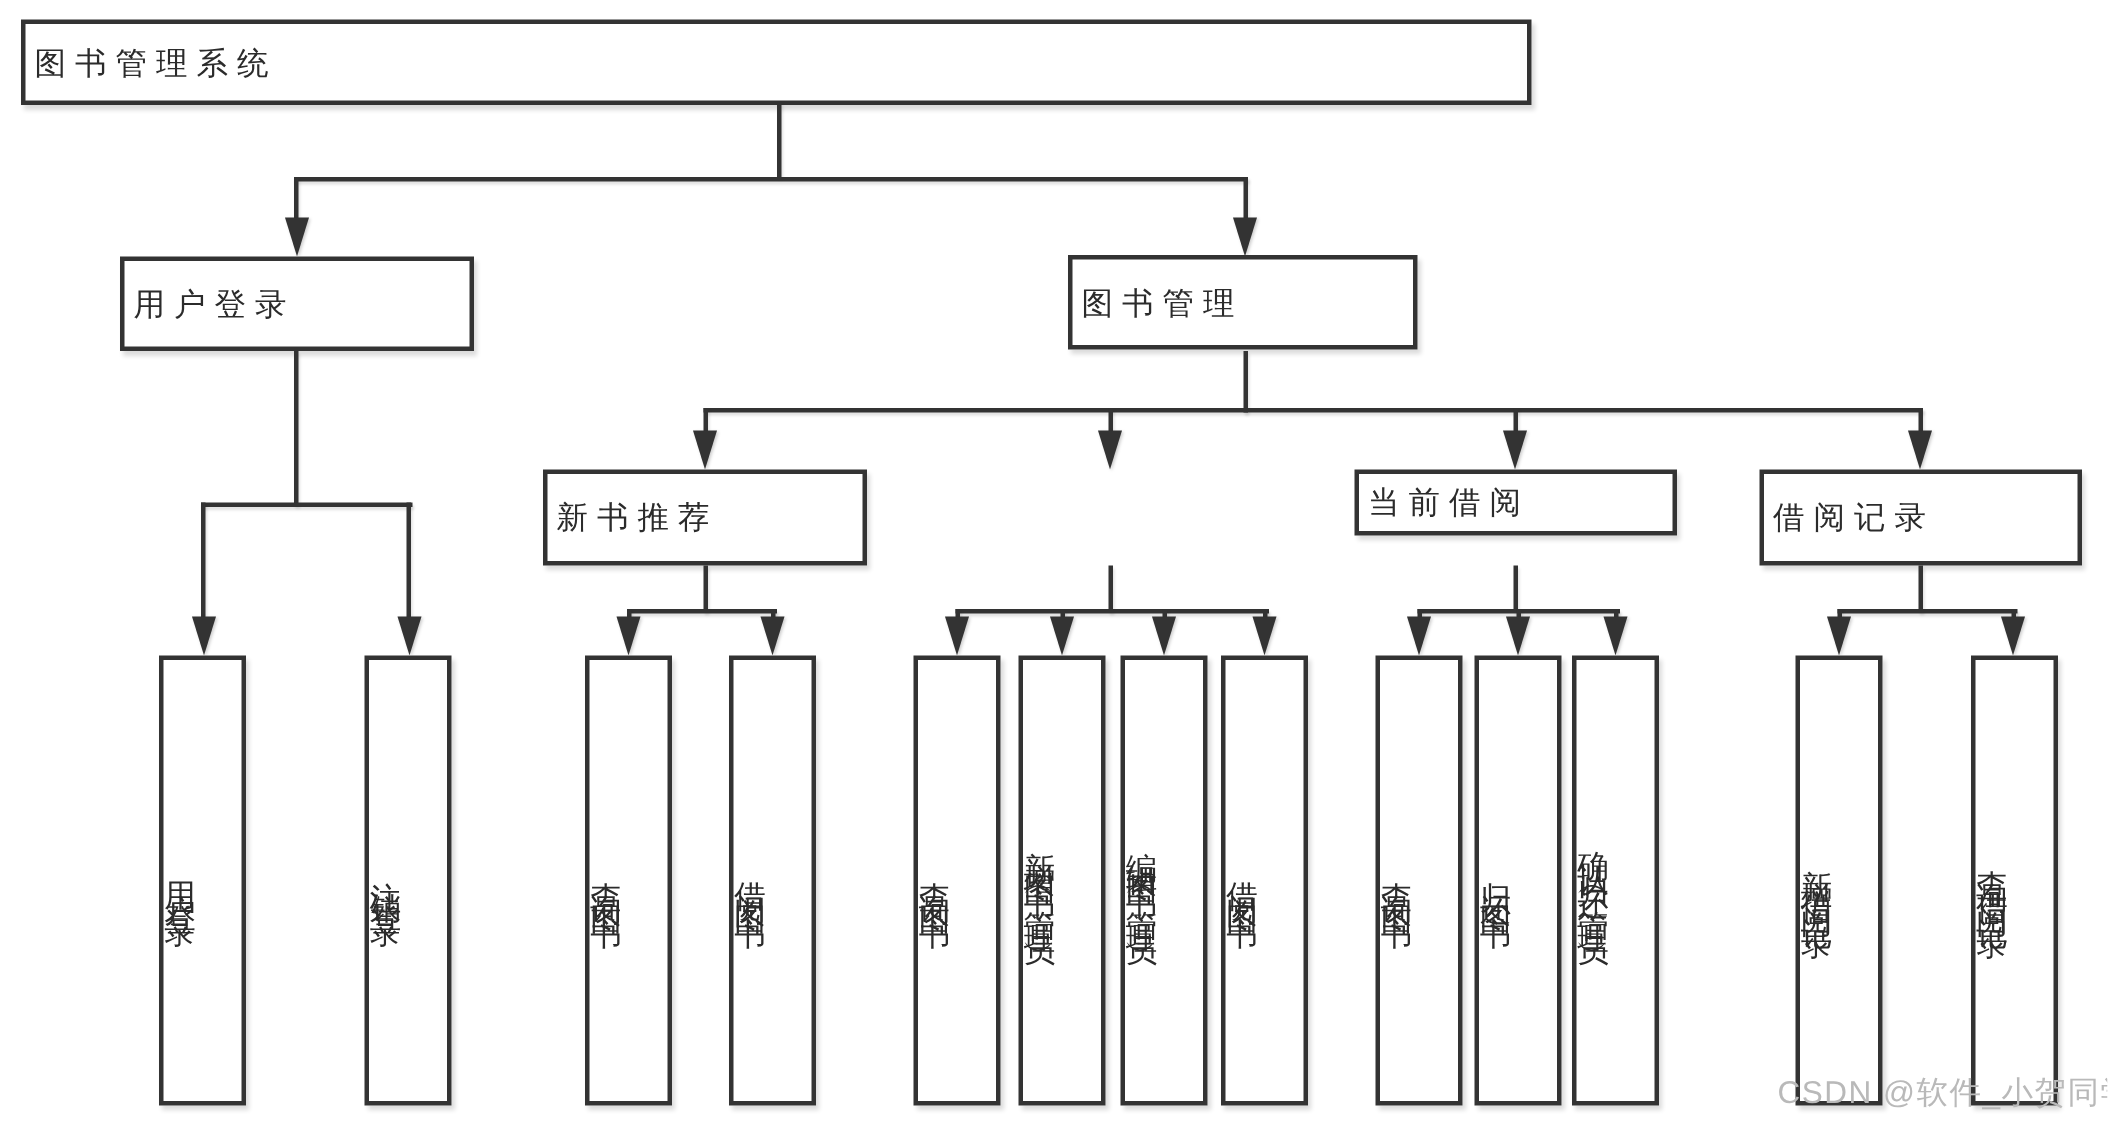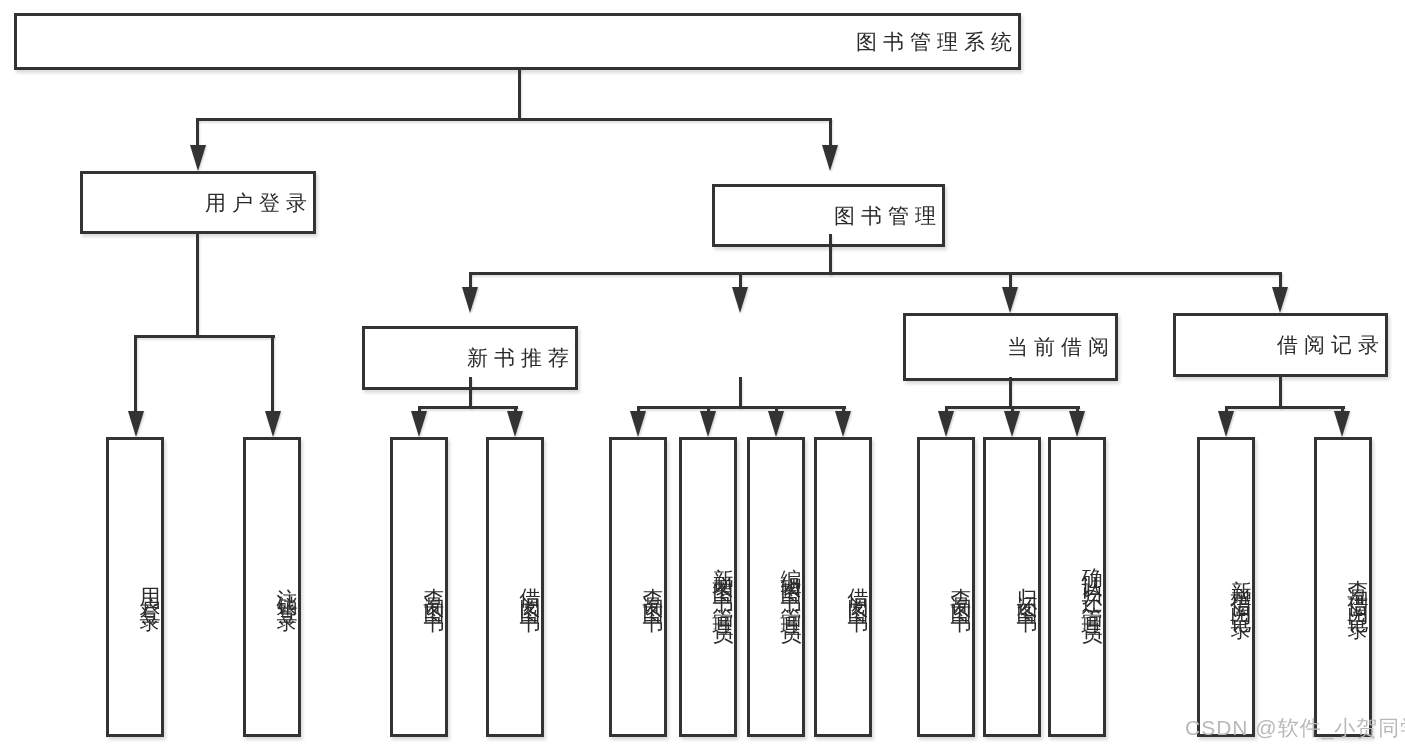--- a/index.html
+++ b/index.html
@@ -14,21 +14,21 @@
     position:relative;
     width:1405px;height:747px;
     background:var(--bg);
     overflow:hidden;
   }
   .bx{
     position:absolute;
     box-sizing:border-box;
     border:3px solid var(--line);
     background:#fff;
-    display:flex;align-items:center;justify-content:flex-end;
+    display:flex;align-items:center;justify-content:flex-start;
     box-shadow:2px 3px 3px rgba(0,0,0,0.14);
   }
   .lbl{
     font-size:21px;
     color:var(--text);
     letter-spacing:6px;
     white-space:nowrap;
     text-indent:6px; 
   }
   .bxv .lbl{
@@ -72,21 +72,21 @@
   <div class="ln" style="left:518px;top:68px;width:3px;height:50px"></div>
   <div class="ln" style="left:196px;top:118px;width:636px;height:3px"></div>
   <div class="ln" style="left:196px;top:118px;width:3px;height:30px"></div>
   <div class="ar" style="left:190px;top:145px"></div>
   <div class="ln" style="left:829px;top:118px;width:3px;height:30px"></div>
   <div class="ar" style="left:822px;top:145px"></div>
 
   <div class="bx" style="left:80px;top:171px;width:236px;height:63px">
     <span class="lbl">用户登录</span>
   </div>
-  <div class="bx" style="left:712px;top:184px;width:233px;height:63px">
+  <div class="bx" style="left:712px;top:170px;width:233px;height:63px">
     <span class="lbl">图书管理</span>
   </div>
 
   <div class="ln" style="left:196px;top:234px;width:3px;height:103px"></div>
   <div class="ln" style="left:134px;top:335px;width:141px;height:3px"></div>
   <div class="ln" style="left:134px;top:335px;width:3px;height:80px"></div>
   <div class="ar" style="left:128px;top:411px"></div>
   <div class="ln" style="left:271px;top:335px;width:3px;height:80px"></div>
   <div class="ar" style="left:265px;top:411px"></div>
 
@@ -94,24 +94,24 @@
   <div class="ln" style="left:469px;top:272px;width:813px;height:3px"></div>
   <div class="ln" style="left:469px;top:272px;width:3px;height:18px"></div>
   <div class="ar" style="left:462px;top:287px"></div>
   <div class="ln" style="left:739px;top:272px;width:3px;height:18px"></div>
   <div class="ar" style="left:732px;top:287px"></div>
   <div class="ln" style="left:1009px;top:272px;width:3px;height:18px"></div>
   <div class="ar" style="left:1002px;top:287px"></div>
   <div class="ln" style="left:1279px;top:272px;width:3px;height:18px"></div>
   <div class="ar" style="left:1272px;top:287px"></div>
 
-  <div class="bx" style="left:362px;top:326px;width:216px;height:64px">
+  <div class="bx" style="left:362px;top:313px;width:216px;height:64px">
     <span class="lbl">新书推荐</span>
   </div>
-  <div class="bx" style="left:903px;top:313px;width:215px;height:68px">
+  <div class="bx" style="left:903px;top:313px;width:215px;height:44px">
     <span class="lbl">当前借阅</span>
   </div>
   <div class="bx" style="left:1173px;top:313px;width:215px;height:64px">
     <span class="lbl">借阅记录</span>
   </div>
 
   <div class="ln" style="left:469px;top:377px;width:3px;height:31px"></div>
   <div class="ln" style="left:418px;top:406px;width:100px;height:3px"></div>
   <div class="ln" style="left:418px;top:406px;width:3px;height:10px"></div>
   <div class="ar" style="left:411px;top:411px"></div>

